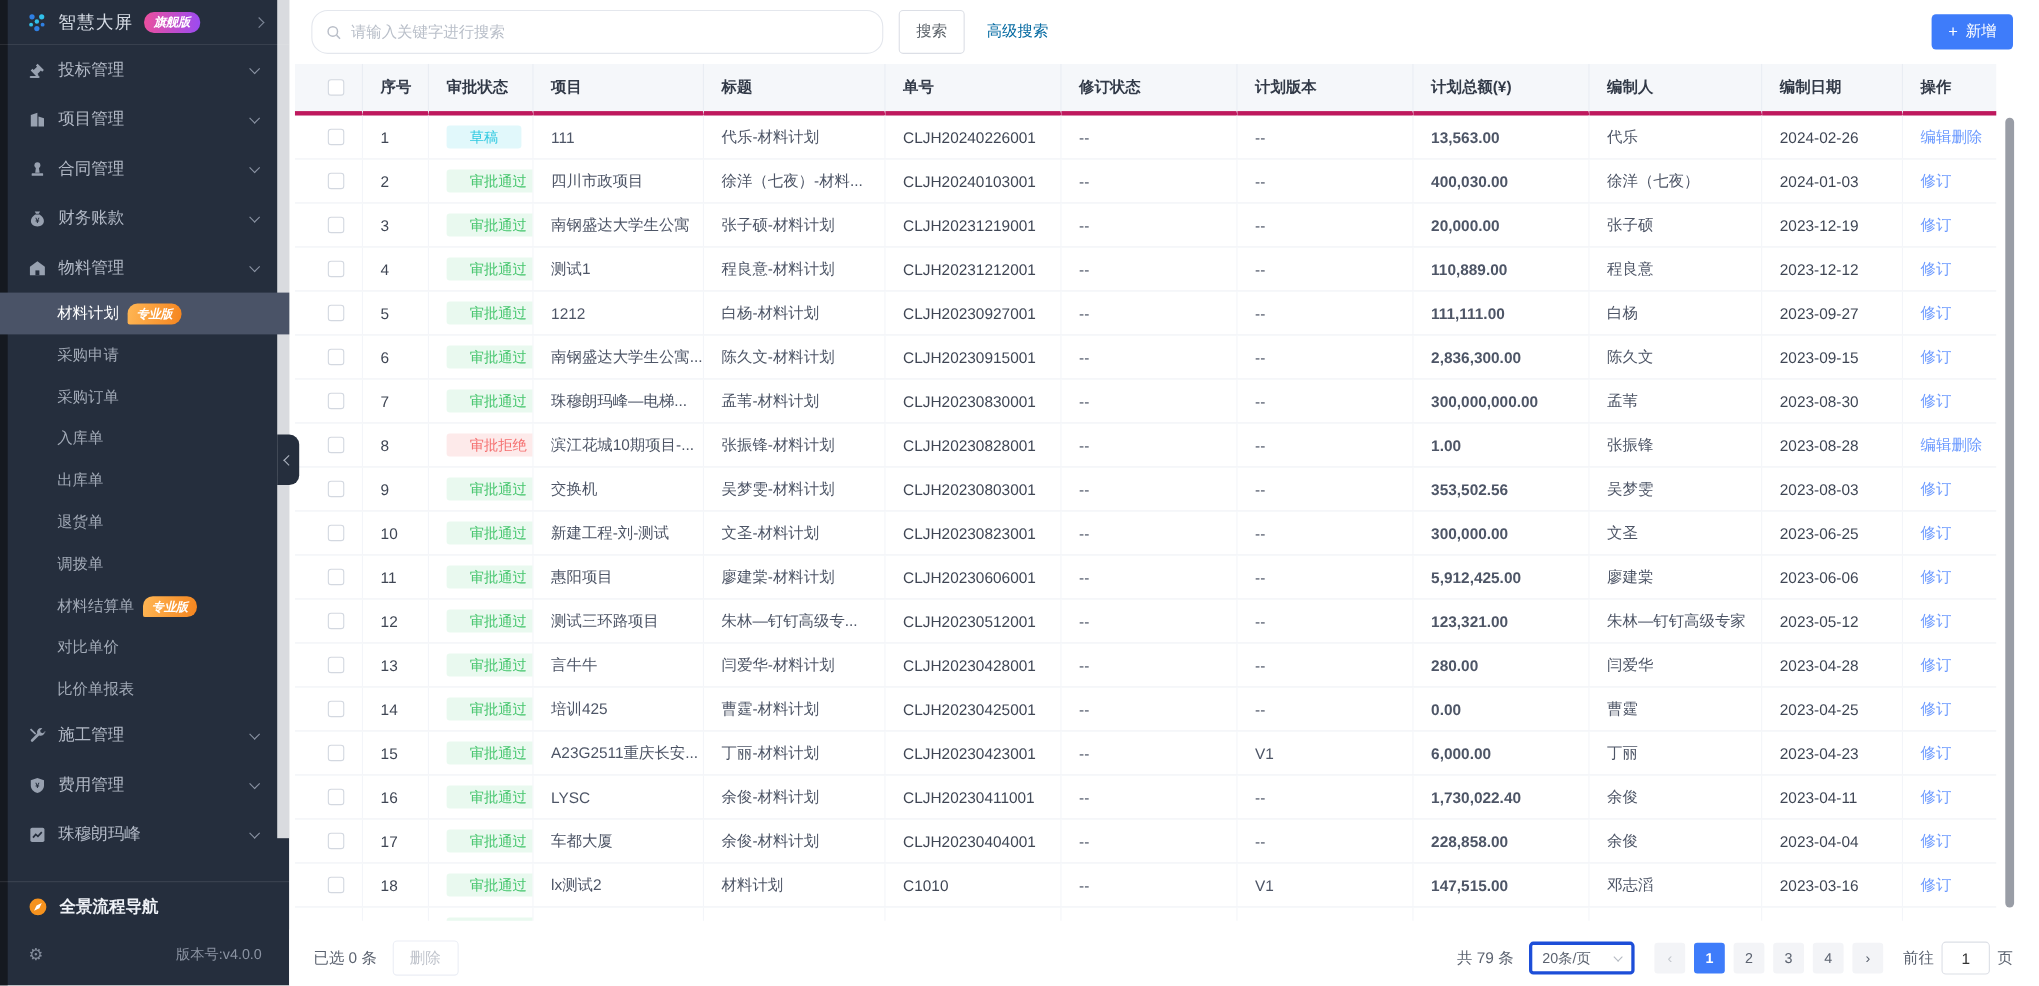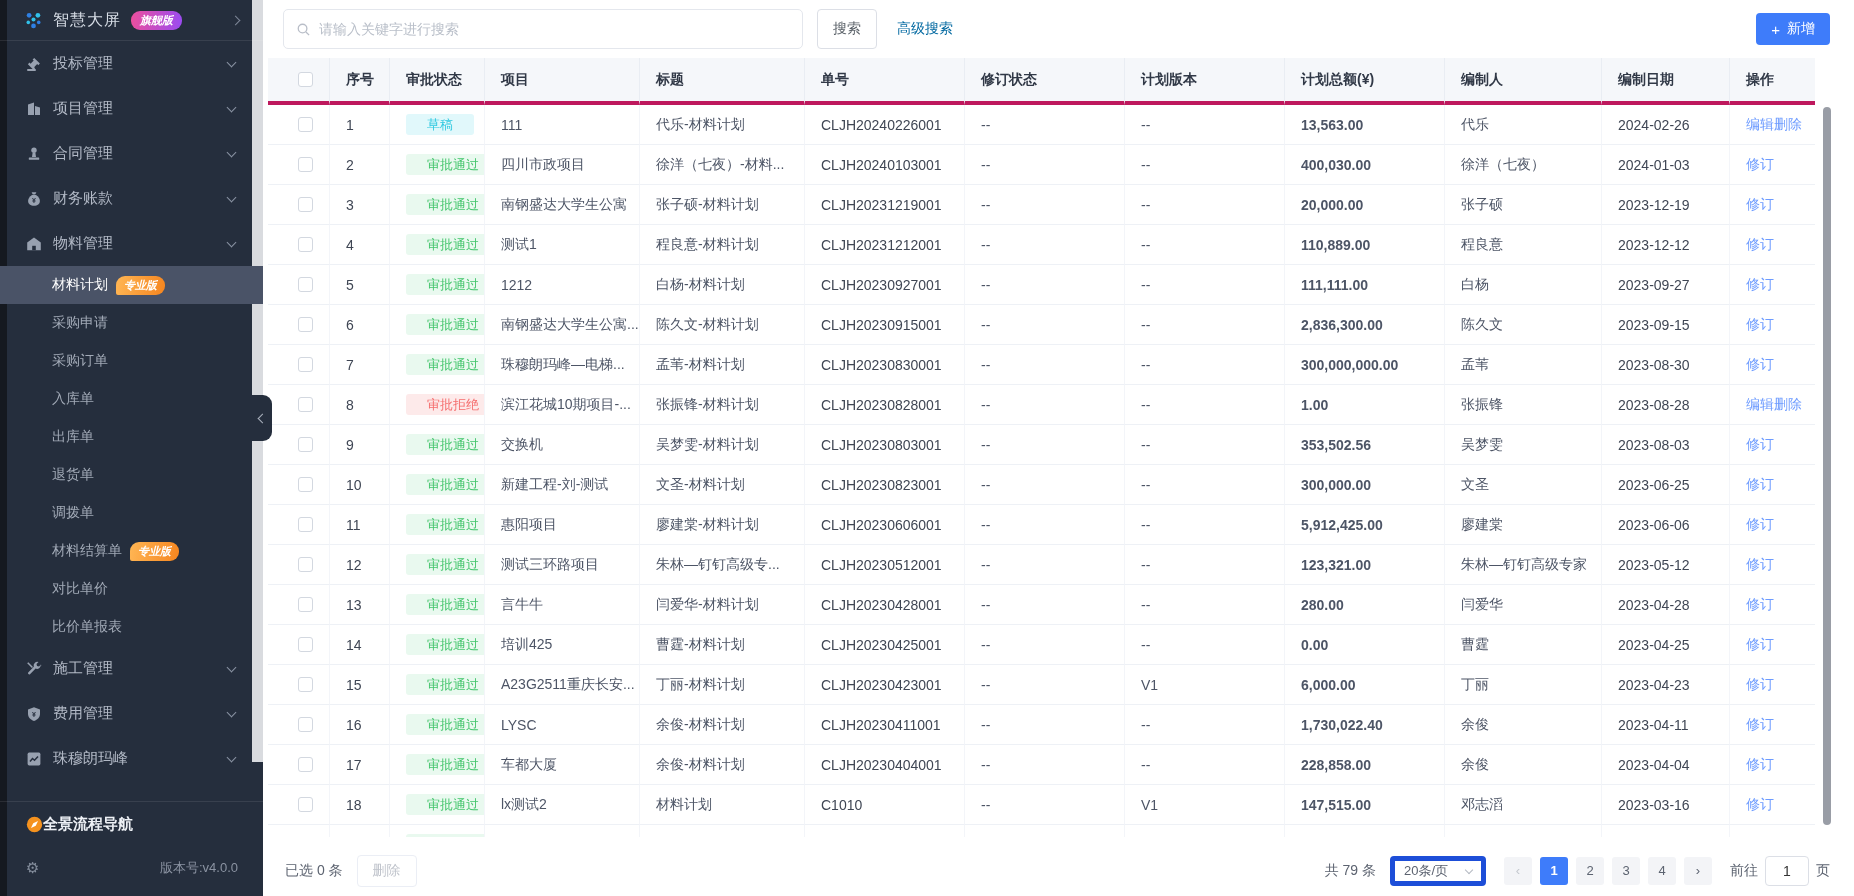--- a/index.html
+++ b/index.html
@@ -19,37 +19,37 @@
   .side-divider { border-top:1px solid rgba(255,255,255,.09); margin:0; position:relative; z-index:2; }
   .menu { position:relative; z-index:2; }
   .m-item { height:45px; display:flex; align-items:center; padding-left:26px; gap:11px; font-size:15px; color:#b2b9c6; cursor:pointer; }
   .m-item .mi { width:16px; height:16px; color:#98a1b0; }
   .m-item .mi svg { width:16px; height:16px; display:block; fill:currentColor; }
   .m-item .chev-down { margin-left:auto; margin-right:28px; color:#8a93a3; }
   .s-item { height:38px; display:flex; align-items:center; padding-left:52px; gap:8px; font-size:14px; color:#a2aab7; cursor:pointer; }
   .s-item.active { background:#4a5367; color:#fff; }
   .badge-pro { background:linear-gradient(100deg,#ffb654,#f5851f); color:#fff; font-size:11px; font-style:italic; font-weight:bold; padding:2px 8px; border-radius:9px 9px 9px 2px;text-align:center; }
   .side-bottom { position:absolute; left:0; right:0; bottom:0; z-index:2; }
-  .nav-row { height:44px; display:flex; align-items:center; padding-left:26px; gap:0; color:#eef1f6; font-size:15px; font-weight:bold; cursor:pointer; }
+  .nav-row { height:44px; display:flex; align-items:center; padding-left:26px; gap:11px; color:#eef1f6; font-size:15px; font-weight:bold; cursor:pointer; }
   .nav-row svg { width:17px; height:17px; display:block; }
   .ver-row { height:50px; display:flex; align-items:center; padding:0 25px 6px 26px; }
   .gear-glyph { color:#848d9c; font-size:15px; }
   .ver-text { margin-left:auto; color:#8b93a2; font-size:13px; }
 
   .chev { display:inline-block; width:7px; height:7px; border-right:1.6px solid currentColor; border-bottom:1.6px solid currentColor; }
   .chev-down { transform:rotate(45deg); margin-top:-3px; }
   .chev-right { transform:rotate(-45deg); }
   .chev-left { transform:rotate(135deg); }
 
   .collapse-tab { position:absolute; left:252px; top:395px; width:20px; height:46px; background:#252e3d; border-radius:0 9px 9px 0; z-index:10; display:flex; align-items:center; justify-content:center; cursor:pointer; color:#aab1bd; }
 
   
   .main { position:relative; flex:1; background:#fff; }
   .topbar { height:58px; display:flex; align-items:center; padding-left:20px; }
-  .search-box { width:520px; height:40px; border:1px solid #e4e7ed; border-radius:5px; display:flex; align-items:center; padding:0 12px; gap:8px; background:#fff; }
+  .search-box { width:520px; height:40px; border:1px solid #e4e7ed; border-radius:15px; display:flex; align-items:center; padding:0 12px; gap:8px; background:#fff; }
   .search-box svg { width:15px; height:15px; flex:none; }
   .search-box input { border:none; outline:none; flex:1; font-size:14px; color:#333; background:transparent; font-family:inherit; }
   .search-box input::placeholder { color:#b9bfc9; }
   .btn-plain { margin-left:14px; height:40px; padding:0 15px; background:#fff; border:1px solid #dcdfe6; border-radius:4px; font-size:14px; color:#5a6168; cursor:pointer; font-family:inherit; }
   .adv-link { margin-left:20px; color:#0369a1; font-size:14px; cursor:pointer; text-decoration:none; }
   .btn-primary { margin-left:auto; margin-right:24px; height:32px; padding:0 15px; background:#3e7cfa; color:#fff; border:none; border-radius:4px; font-size:14px; display:flex; align-items:center; gap:7px; cursor:pointer; font-family:inherit; }
   .btn-primary .plus { font-size:15px; }
 
   
   .table-area { position:relative; margin-left:5px; width:1547px; height:779px; overflow:hidden; }
@@ -69,21 +69,21 @@
   .money { color:#f08a2e; font-weight:bold; }
   .cell.darktxt { color:#3f4654; }
   .link { color:#6d9bff; cursor:pointer; margin-right:0; }
   .link:last-child { margin-right:0; }
   .v-scroll { position:absolute; right:23px; top:107px; width:8px; height:718px; background:#999da6; border-radius:4px; z-index:6; }
 
   
   .footer { position:absolute; left:0; right:0; bottom:0; height:51px; background:#fff; display:flex; align-items:center; padding:0 24px 0 22px; font-size:14px; color:#5c6370; }
   .btn-disabled { margin-left:14px; height:32px; padding:0 15px; background:#fff; border:1px solid #ebeef5; border-radius:4px; color:#c0c4cc; font-size:14px; cursor:not-allowed; font-family:inherit; }
   .foot-right { margin-left:auto; display:flex; align-items:center; }
-  .psize-select { margin-left:14px; width:96px; height:30px; border:5px solid #1d4ed8; border-radius:4px; display:flex; align-items:center; justify-content:space-between; padding:0 9px; font-size:13px; color:#5c6370; cursor:pointer; }
+  .psize-select { margin-left:14px; width:96px; height:30px; border:3px solid #1d4ed8; border-radius:4px; display:flex; align-items:center; justify-content:space-between; padding:0 9px; font-size:13px; color:#5c6370; cursor:pointer; }
   .psize-select .chev { width:6px; height:6px; color:#b4b9c2; margin-top:-2px; }
   .pager { width:28px; height:28px; border:none; border-radius:3px; background:#f3f4f7; color:#5c6370; font-size:13px; margin:0 4px; cursor:pointer; display:flex; align-items:center; justify-content:center; font-family:inherit; }
   .pager.active { background:#3e7cfa; color:#fff; font-weight:bold; }
   .pager.prev { color:#c3c7cd; margin-left:18px; }
   .pager.next { margin-right:10px; }
   .pages-wrap { display:flex; }
   .goto-label { margin-left:8px; }
   .goto { width:44px; height:30px; border:1px solid #dcdfe6; border-radius:4px; text-align:center; font-size:14px; color:#333; margin:0 7px; outline:none; font-family:inherit; }
 </style>
 </head>

